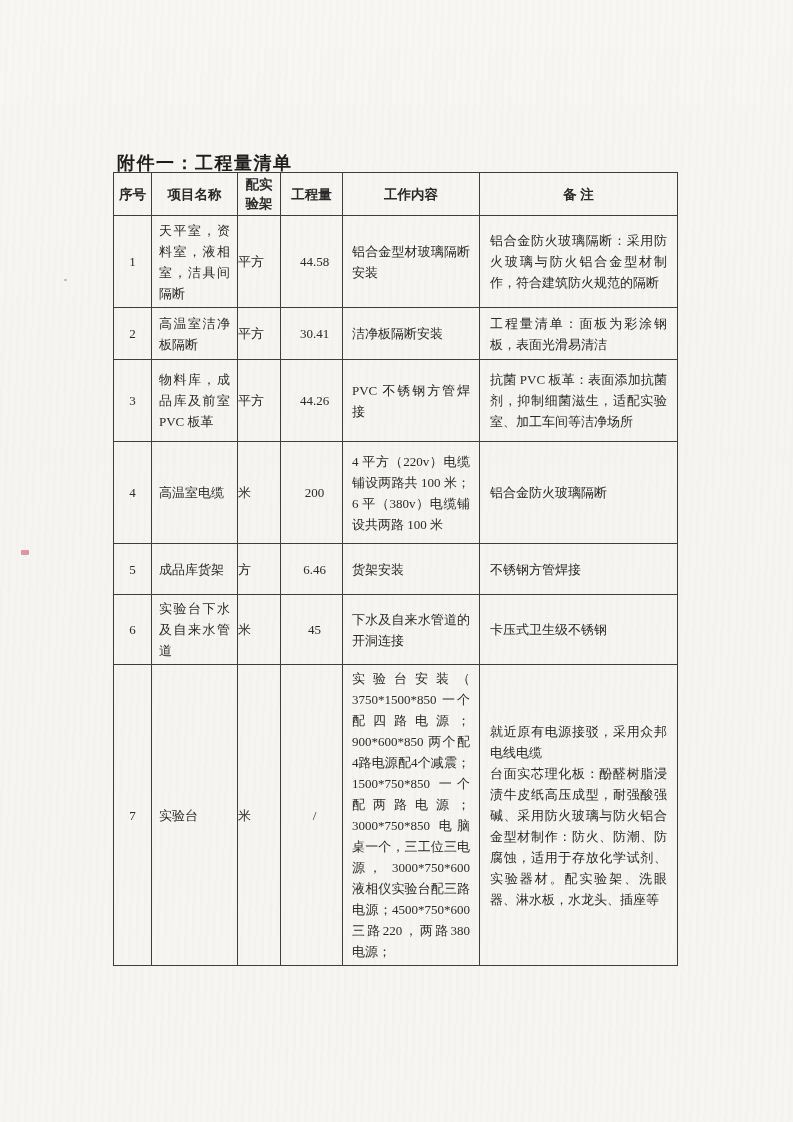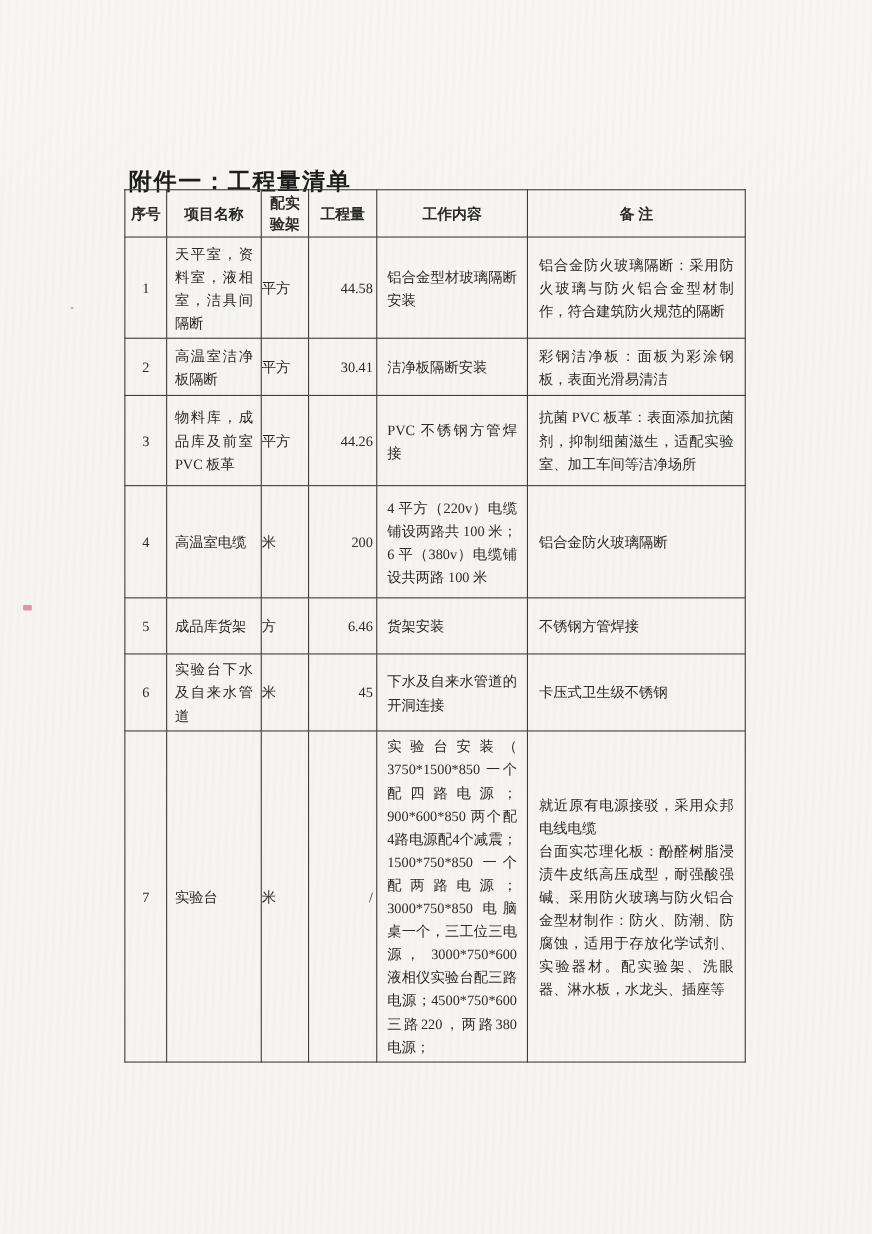--- a/index.html
+++ b/index.html
@@ -13,21 +13,21 @@
   }
   .page {
     position: absolute; inset: 0;
     background:
       linear-gradient(180deg, #f7f6f3 0%, #f5f4f1 40%, #f6f5f2 100%);
   }
   .doc-title {
     position: absolute;
     left: 117px; top: 151px;
     font-family: "Liberation Sans", "DejaVu Sans", sans-serif;
-    font-size: 21px;
+    font-size: 18px;
     font-weight: bold;
     letter-spacing: 1.5px;
     color: #1d1d1d;
   }
   table.boq {
     position: absolute;
     left: 113px; top: 172px;
     width: 564px;
     border-collapse: collapse;
     table-layout: fixed;
@@ -44,21 +44,21 @@
   table.boq th {
     font-weight: bold;
     font-size: 13.5px;
     text-align: center;
     line-height: 19px;
     padding: 2px 3px;
   }
   td.c-no   { text-align: center; }
   td.c-name { text-align: justify; padding: 3px 7px; }
   td.c-unit { }
-  td.c-qty  { text-align: right; padding: 3px 3px 3px 9px; font-family: Liberation Serif, serif; }
+  td.c-qty  { text-align: center; padding: 3px 3px 3px 9px; font-family: Liberation Serif, serif; }
   td.c-work { text-align: justify; padding: 3px 9px; line-height: 22px; }
   td.c-rem  { text-align: justify; padding: 4px 10px; line-height: 22px; white-space: pre-line; }
   tr.rh-h  { height: 42px; }
   tr.rh-1  { height: 92px; }
   tr.rh-2  { height: 52px; }
   tr.rh-3  { height: 82px; }
   tr.rh-4  { height: 102px; }
   tr.rh-5  { height: 51px; }
   tr.rh-6  { height: 67px; }
   tr.rh-7  { height: 292px; }
@@ -119,21 +119,21 @@
         <td class="c-work">铝合金型材玻璃隔断安装</td>
         <td class="c-rem">铝合金防火玻璃隔断：采用防火玻璃与防火铝合金型材制作，符合建筑防火规范的隔断</td>
       </tr>
 
       <tr class="rh-2">
         <td class="c-no">2</td>
         <td class="c-name">高温室洁净板隔断</td>
         <td class="c-unit">平方</td>
         <td class="c-qty">30.41</td>
         <td class="c-work">洁净板隔断安装</td>
-        <td class="c-rem">彩钢洁净板：面板为彩涂钢板，表面光滑易清洁</td>
+        <td class="c-rem">工程量清单：面板为彩涂钢板，表面光滑易清洁</td>
       </tr>
 
       <tr class="rh-3">
         <td class="c-no">3</td>
         <td class="c-name">物料库，成品库及前室 PVC 板革</td>
         <td class="c-unit">平方</td>
         <td class="c-qty">44.26</td>
         <td class="c-work">PVC 不锈钢方管焊接</td>
         <td class="c-rem">抗菌 PVC 板革：表面添加抗菌剂，抑制细菌滋生，适配实验室、加工车间等洁净场所</td>
       </tr>

